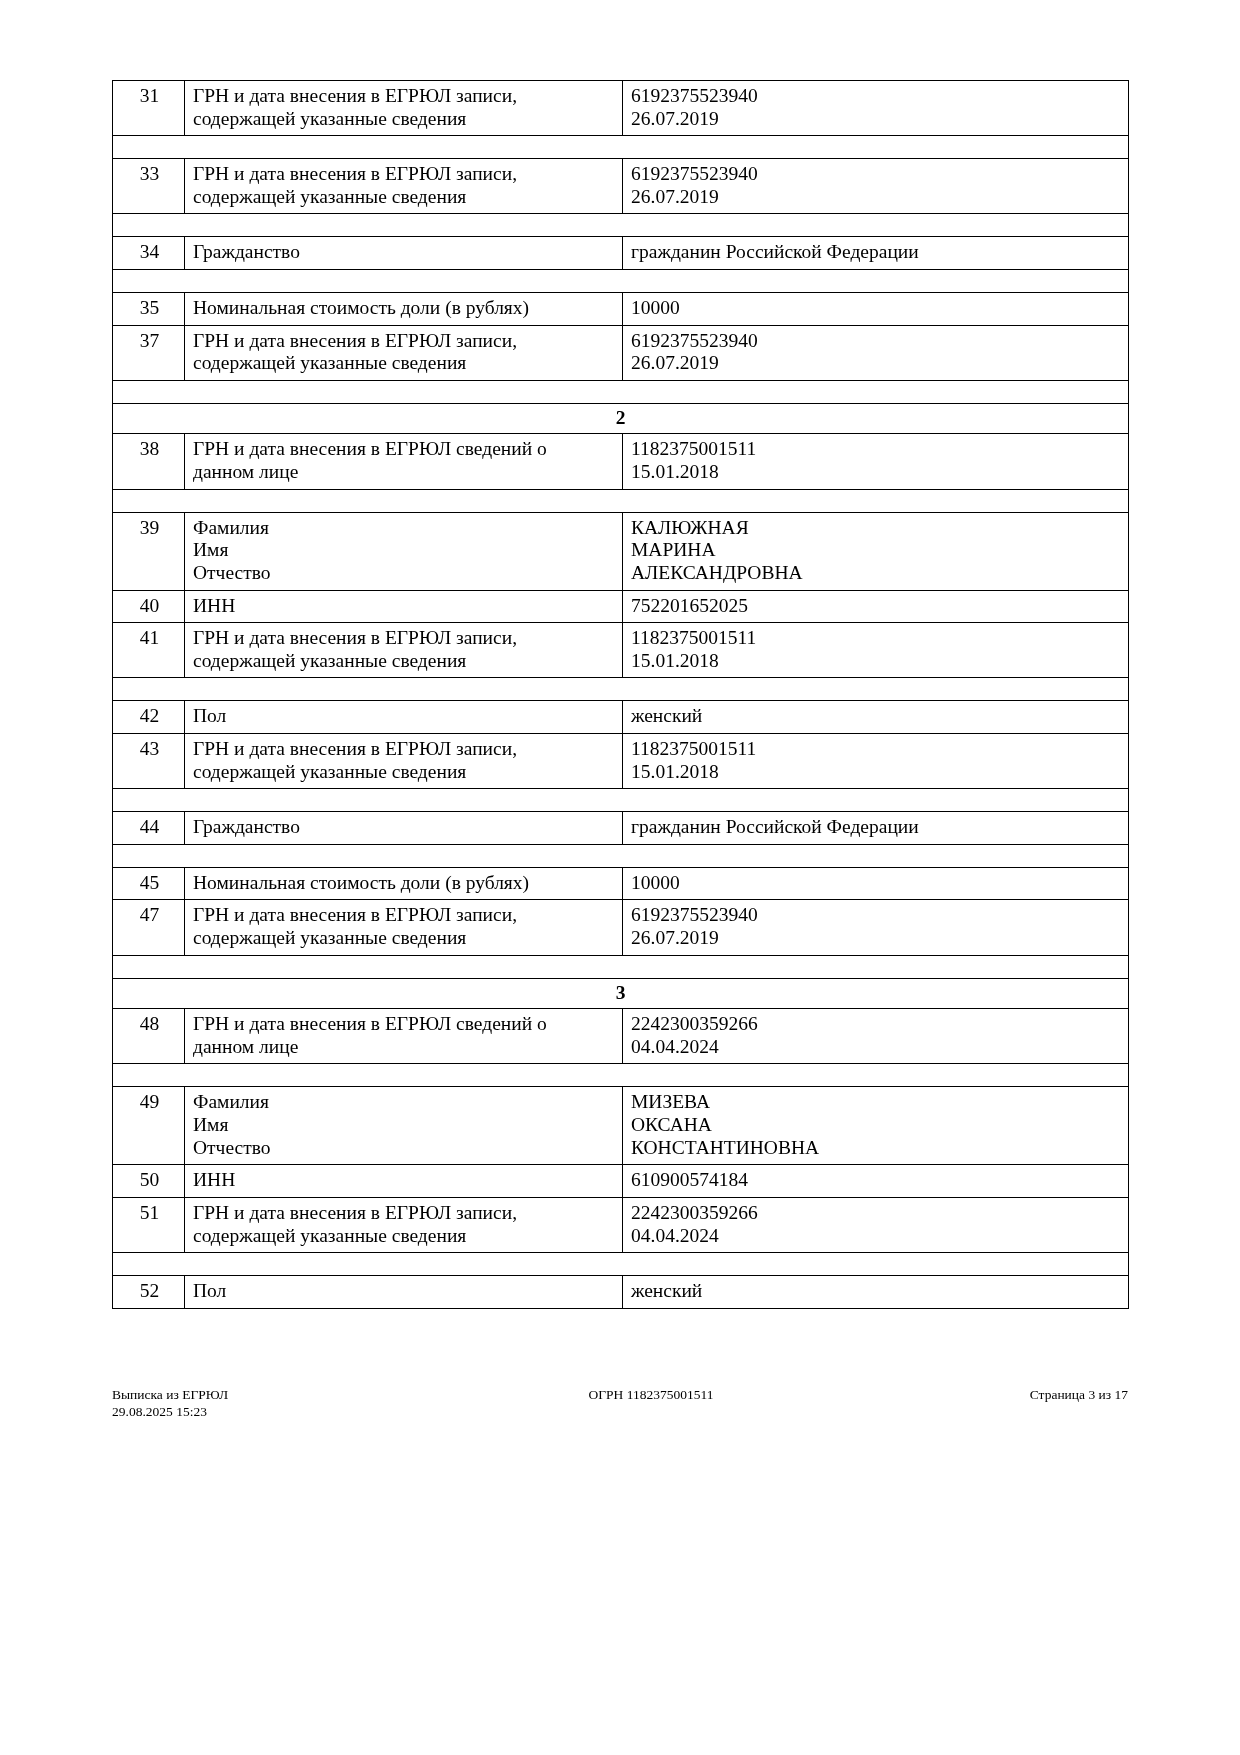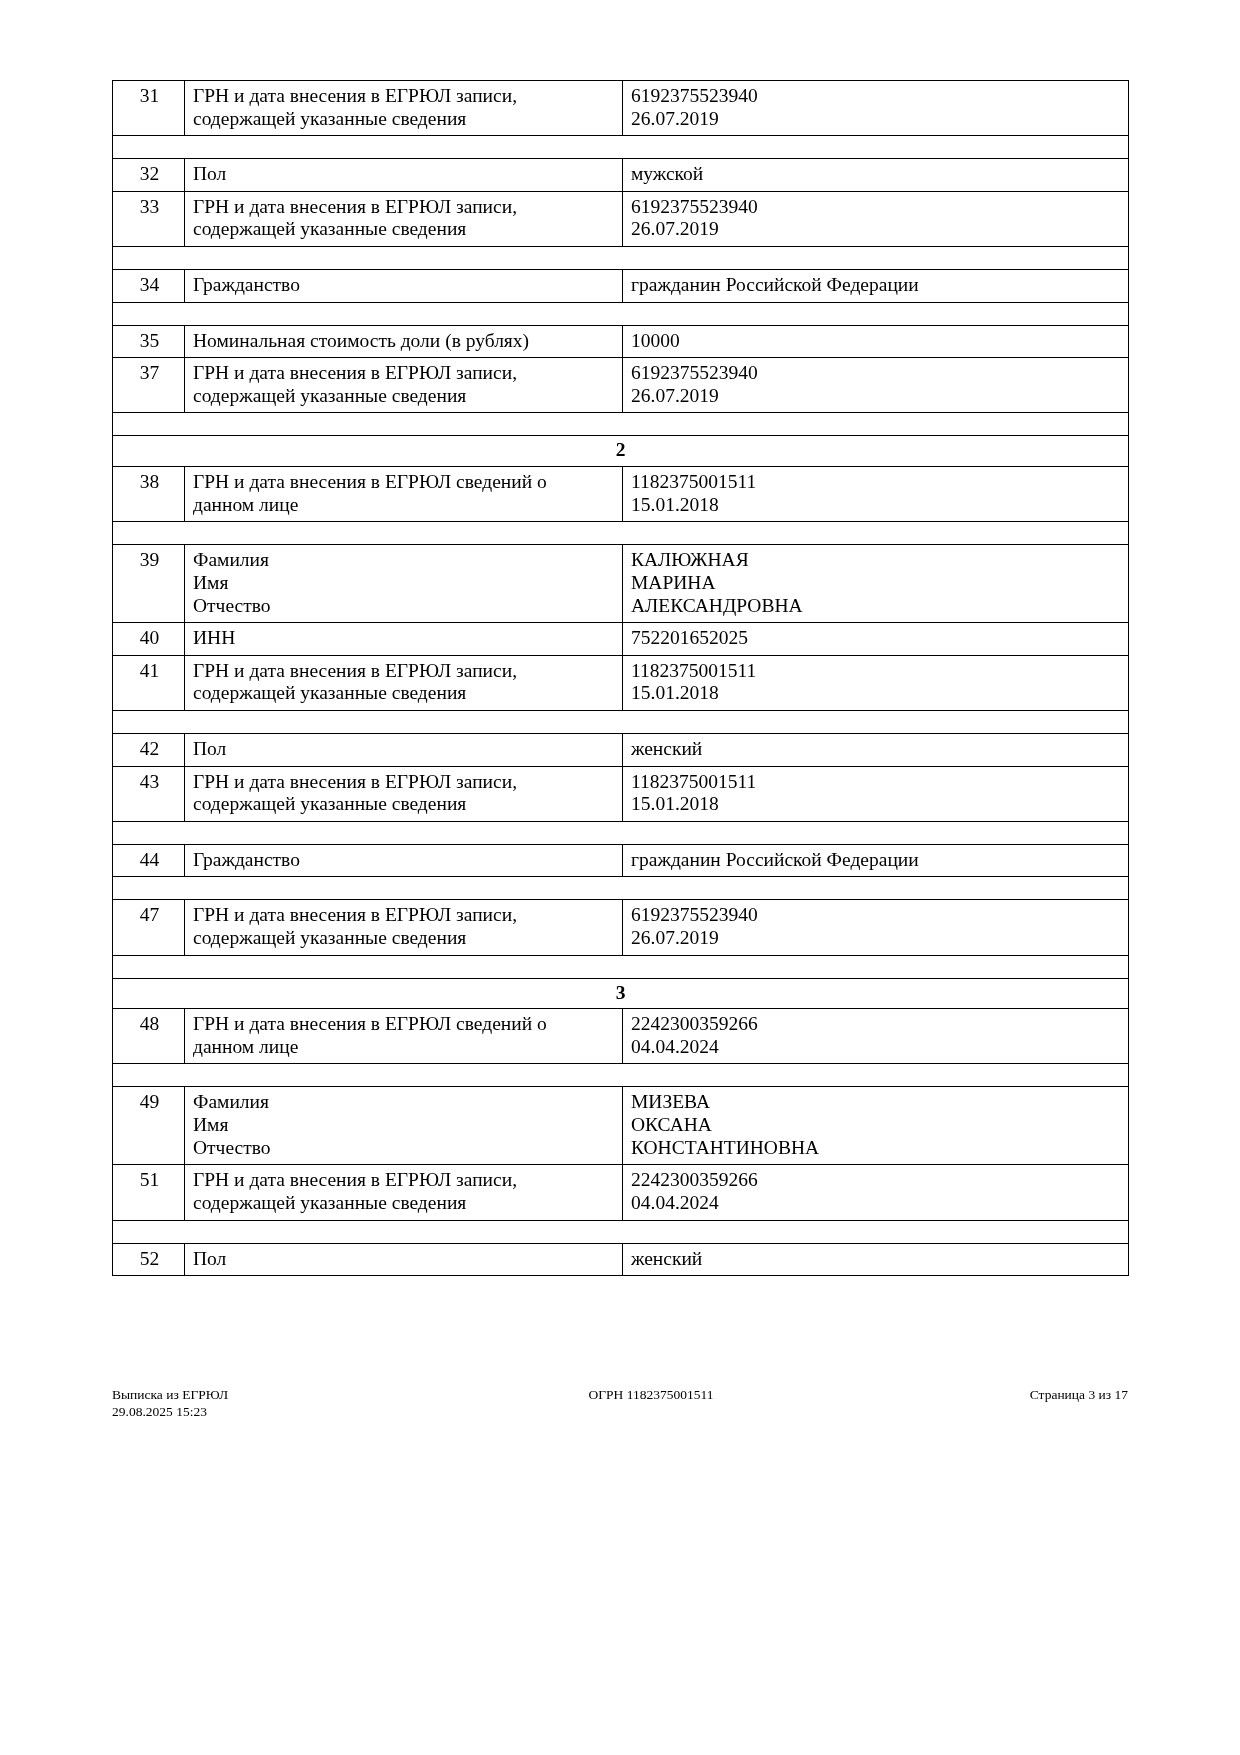--- a/index.html
+++ b/index.html
@@ -95,29 +95,20 @@
           </td>
           <td class="value">
             <span class="line2">6192375523940</span>
             <span class="line2">26.07.2019</span>
           </td>
         </tr>
         <tr class="spacer">
           <td colspan="3"></td>
         </tr>
         <tr>
-          <td class="num">32</td>
-          <td class="label">
-            <span class="line2">Пол</span>
-          </td>
-          <td class="value">
-            <span class="line2">мужской</span>
-          </td>
-        </tr>
-        <tr>
           <td class="num">33</td>
           <td class="label">
             <span class="line2">ГРН и дата внесения в ЕГРЮЛ записи,</span>
             <span class="line2">содержащей указанные сведения</span>
           </td>
           <td class="value">
             <span class="line2">6192375523940</span>
             <span class="line2">26.07.2019</span>
           </td>
         </tr>
@@ -241,20 +232,29 @@
             <span class="line2">Гражданство</span>
           </td>
           <td class="value">
             <span class="line2">гражданин Российской Федерации</span>
           </td>
         </tr>
         <tr class="spacer">
           <td colspan="3"></td>
         </tr>
         <tr>
+          <td class="num">45</td>
+          <td class="label">
+            <span class="line2">Номинальная стоимость доли (в рублях)</span>
+          </td>
+          <td class="value">
+            <span class="line2">10000</span>
+          </td>
+        </tr>
+        <tr>
           <td class="num">47</td>
           <td class="label">
             <span class="line2">ГРН и дата внесения в ЕГРЮЛ записи,</span>
             <span class="line2">содержащей указанные сведения</span>
           </td>
           <td class="value">
             <span class="line2">6192375523940</span>
             <span class="line2">26.07.2019</span>
           </td>
         </tr>
@@ -282,20 +282,29 @@
           <td class="num">49</td>
           <td class="label">
             <span class="line2">Фамилия</span>
             <span class="line2">Имя</span>
             <span class="line2">Отчество</span>
           </td>
           <td class="value">
             <span class="line2">МИЗЕВА</span>
             <span class="line2">ОКСАНА</span>
             <span class="line2">КОНСТАНТИНОВНА</span>
+          </td>
+        </tr>
+        <tr>
+          <td class="num">50</td>
+          <td class="label">
+            <span class="line2">ИНН</span>
+          </td>
+          <td class="value">
+            <span class="line2">610900574184</span>
           </td>
         </tr>
         <tr>
           <td class="num">51</td>
           <td class="label">
             <span class="line2">ГРН и дата внесения в ЕГРЮЛ записи,</span>
             <span class="line2">содержащей указанные сведения</span>
           </td>
           <td class="value">
             <span class="line2">2242300359266</span>

